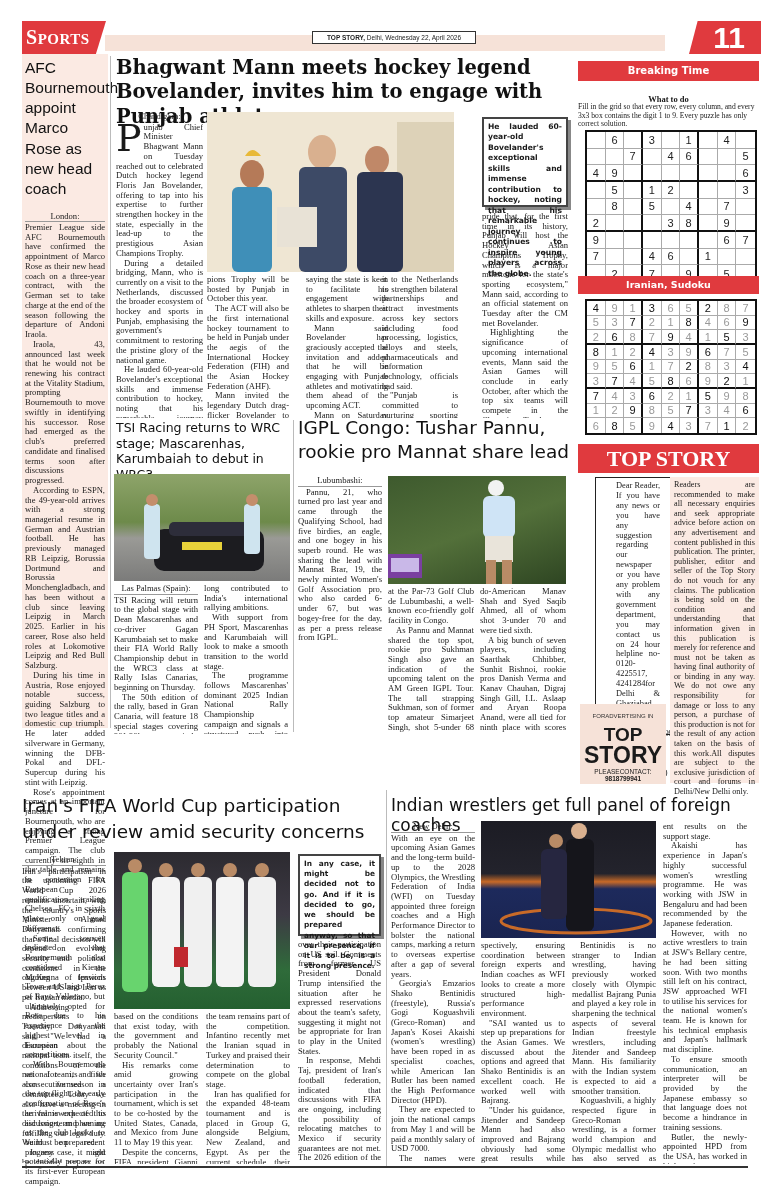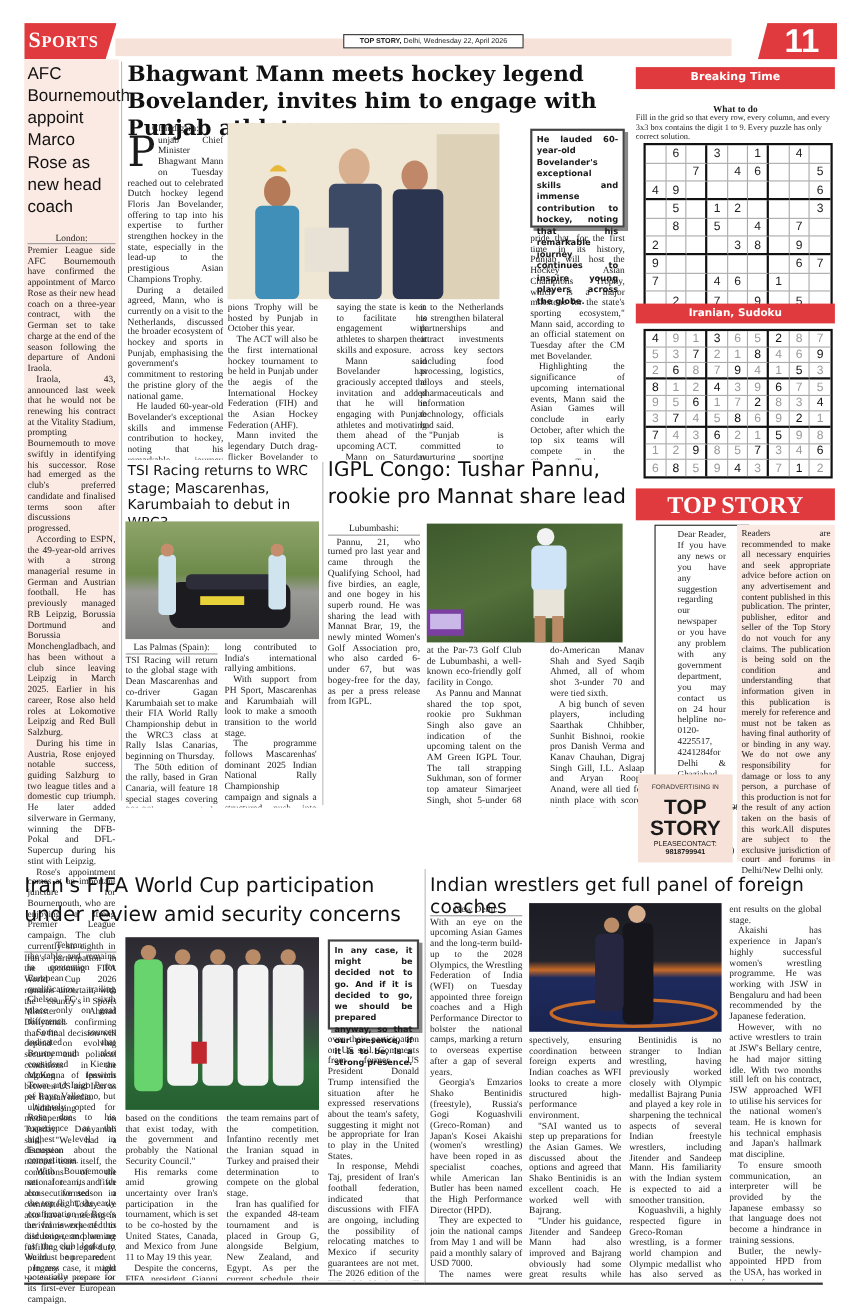--- a/index.html
+++ b/index.html
@@ -57,21 +57,21 @@
     <p>Some sources indicated that Bournemouth also considered Kieran McKenna of Ipswich Town and Inigo Perez of Rayo Vallecano, but ultimately opted for Rose due to his experience at the highest level in European competitions.</p>
     <p>With Bournemouth set for its fifth consecutive season in the top flight, the early confirmation of Rose's arrival is expected to aid long-term planning as the club looks to build on recent progress and potentially prepare for its first-ever European campaign.</p>
   </div>
 </div>
 <div class="abs vrule" style="left:110px;top:56px;height:672px"></div>
 
 <div class="abs hl hl-main">Bhagwant Mann meets hockey legend Bovelander, invites him to engage with Punjab athletes</div>
 <div class="abs col" style="left:116px;top:112px;width:87px;height:306px">
   <div class="place" style="border:none">Chandigarh:</div>
   <p class="ni"><span style="float:left;font-size:38px;line-height:30px;margin-right:2px;font-family:'DejaVu Serif',serif">P</span><span>unjab Chief Minister Bhagwant Mann on Tuesday reached out to celebrated Dutch hockey legend Floris Jan Bovelander, offering to tap into his expertise to further strengthen hockey in the state, especially in the lead-up to the prestigious Asian Champions Trophy.</span></p>
-  <p>During a detailed agreed, Mann, who is currently on a visit to the Netherlands, discussed the broader ecosystem of hockey and sports in Punjab, emphasising the government's commitment to restoring the pristine glory of the national game.</p>
+  <p>During a detailed bridging, Mann, who is currently on a visit to the Netherlands, discussed the broader ecosystem of hockey and sports in Punjab, emphasising the government's commitment to restoring the pristine glory of the national game.</p>
   <p>He lauded 60-year-old Bovelander's exceptional skills and immense contribution to hockey, noting that his remarkable journey continues to inspire young players across the globe.</p>
 
 </div>
 <div class="abs photo" style="left:207px;top:112px;width:247px;height:160px;background:linear-gradient(90deg,#e9dfc8 0%,#f3ecdc 30%,#cfc3a8 60%,#e8dfcb 100%)">
   <svg width="247" height="160">
     <rect x="0" y="0" width="247" height="160" fill="#efe6d3"></rect>
     <rect x="190" y="10" width="57" height="150" fill="#ddd2b8"></rect>
     <ellipse cx="115" cy="40" rx="14" ry="17" fill="#d9b08f"></ellipse>
     <rect x="92" y="55" width="48" height="105" fill="#3d4a66" rx="6"></rect>
     <ellipse cx="170" cy="48" rx="12" ry="14" fill="#c08868"></ellipse>
@@ -144,21 +144,21 @@
     <rect x="97" y="60" width="28" height="26" fill="#e9e4da"></rect>
     <rect x="98" y="84" width="10" height="24" fill="#b98b66"></rect>
     <rect x="114" y="84" width="10" height="24" fill="#b98b66"></rect>
   </svg>
 </div>
 <div class="abs col" style="left:388px;top:587px;width:86px;height:147px">
   <p class="ni">at the Par-73 Golf Club de Lubumbashi, a well-known eco-friendly golf facility in Congo.</p>
   <p>As Pannu and Mannat shared the top spot, rookie pro Sukhman Singh also gave an indication of the upcoming talent on the AM Green IGPL Tour. The tall strapping Sukhman, son of former top amateur Simarjeet Singh, shot 5-under 68 and was sole third.</p>
 
 </div>
-<div class="abs col" style="left:500px;top:587px;width:86px;height:147px">
+<div class="abs col" style="left:480px;top:587px;width:86px;height:147px">
   <p class="ni">do-American Manav Shah and Syed Saqib Ahmed, all of whom shot 3-under 70 and were tied sixth.</p>
   <p>A big bunch of seven players, including Saarthak Chhibber, Sunhit Bishnoi, rookie pros Danish Verma and Kanav Chauhan, Digraj Singh Gill, I.L. Aslaap and Aryan Roopa Anand, were all tied for ninth place with scores of 2-under 71 each.</p>
 
 </div>
 
 <div class="abs redbar" style="left:578px;top:61px;width:181px;height:20px;font-size:10px;line-height:20px">Breaking Time</div>
 <div class="abs" style="left:578px;top:94px;width:181px;text-align:center;font-size:8.5px;font-weight:bold">What to do</div>
 <div class="abs" style="left:578px;top:103px;width:181px;font-size:7.6px;line-height:1.15">Fill in the grid so that every row, every column, and every 3x3 box contains the digit 1 to 9. Every puzzle has only correct solution.</div>
 <div class="abs sud" id="sudoku" style="left:585px;top:130px;width:172px;height:154px">
     <div></div>
@@ -327,21 +327,21 @@
     <div class="g" style="border-bottom: none;">1</div>
     <div style="border-right: none; border-bottom: none;">2</div>
   </div>
 
 <div class="abs redbar topstory">TOP STORY</div>
 <div class="abs contact">Dear Reader, If you have any news or you have any suggestion regarding our newspaper or you have any problem with any government department, you may contact us on 24 hour helpline no- 0120-4225517, 4241284for Delhi &amp; Ghaziabad (9582310372), for Noida(9818999989), Advertisement (9818799941), Circulation (08586925450)</div>
 <div class="abs disclaim">Readers are recommended to make all necessary enquiries and seek appropriate advice before action on any advertisement and content published in this publication. The printer, publisher, editor and seller of the Top Story do not vouch for any claims. The publication is being sold on the condition and understanding that information given in this publication is merely for reference and must not be taken as having final authority of or binding in any way. We do not owe any responsibility for damage or loss to any person, a purchase of this production is not for the result of any action taken on the basis of this work.All disputes are subject to the exclusive jurisdiction of court and forums in Delhi/New Delhi only.</div>
 <div class="abs adbox">
   <div style="font-size:6px;margin-top:9px;color:#333">FORADVERTISING IN</div>
   <div style="font-size:19px;font-weight:bold;line-height:1;margin-top:6px">TOP</div>
-  <div style="font-size:19px;font-weight:bold;line-height:1">STORY</div>
+  <div style="font-size:23px;font-weight:bold;line-height:1">STORY</div>
   <div style="font-size:6.5px;margin-top:1px">PLEASECONTACT:</div>
   <div style="font-size:6.5px;font-weight:bold">9818799941</div>
 </div>
 
 <div class="abs hl2" style="left:22px;top:793px;width:365px;font-size:18.5px;line-height:1.4">Iran's FIFA World Cup participation under review amid security concerns</div>
 <div class="abs col" style="left:22px;top:855px;width:84px;height:308px">
   <div class="place">Tehran:</div>
   <p class="ni">Iran's participation in the upcoming FIFA World Cup 2026 remains uncertain, with the country's Sports Minister Ahmad Donyamali confirming that a final decision will depend on evolving security and political conditions in the ongoing tensions between US and Iran as per Iranian media.</p>
   <p>Addressing mediapersons on Tuesday, Donyamali said, "We had a discussion about the national team itself, the conditions of the national team, and we also formed a committee. Today we also have a meeting in the framework of this discussion, and we are fulfilling our legal duty. We must be prepared.</p>
   <p>In any case, it might be decided not to go. And if it is decided to go, we should be prepared anyway, so that our presence, if it is to be, is a strong presence. But again, I emphasise, in this area, the decision-making is anyway</p>
@@ -400,19 +400,19 @@
 <div class="abs col" style="left:481px;top:941px;width:84px;height:223px">
   <p class="ni">spectively, ensuring coordination between foreign experts and Indian coaches as WFI looks to create a more structured high-performance environment.</p>
   <p>"SAI wanted us to step up preparations for the Asian Games. We discussed about the options and agreed that Shako Bentinidis is an excellent coach. He worked well with Bajrang.</p>
   <p>"Under his guidance, Jitender and Sandeep Mann had also improved and Bajrang obviously had some great results while working with him. We did not have a better choice. We also pondered over a coach from Azerbaijan but realised that language could be a barrier," a WFI Present Sanjay Singh said.</p>
 </div>
 <div class="abs col" style="left:572px;top:941px;width:84px;height:223px">
   <p>Bentinidis is no stranger to Indian wrestling, having previously worked closely with Olympic medallist Bajrang Punia and played a key role in sharpening the technical aspects of several Indian freestyle wrestlers, including Jitender and Sandeep Mann. His familiarity with the Indian system is expected to aid a smoother transition.</p>
   <p>Koguashvili, a highly respected figure in Greco-Roman wrestling, is a former world champion and Olympic medallist who has also served as Russia's national coach. Known for his deep tactical understanding and discipline, he is expected to bring structure to a discipline where India has struggled for consist-</p>
 </div>
 <div class="abs col" style="left:663px;top:822px;width:84px;height:342px">
-  <p class="ni">ent results on the global stage.</p>
+  <p class="ni">ent results on the support stage.</p>
   <p>Akaishi has experience in Japan's highly successful women's wrestling programme. He was working with JSW in Bengaluru and had been recommended by the Japanese federation.</p>
-  <p>However, with no active wrestlers to train at JSW's Bellary centre, he had major sitting idle. With two months still left on his contract, JSW approached WFI to utilise his services for the national women's team. He is known for his technical emphasis and Japan's hallmark mat discipline.</p>
+  <p>However, with no active wrestlers to train at JSW's Bellary centre, he had been sitting soon. With two months still left on his contract, JSW approached WFI to utilise his services for the national women's team. He is known for his technical emphasis and Japan's hallmark mat discipline.</p>
   <p>To ensure smooth communication, an interpreter will be provided by the Japanese embassy so that language does not become a hindrance in training sessions.</p>
   <p>Butler, the newly-appointed HPD from the USA, has worked in high-performance systems and is expected to focus on planning, athlete monitoring and bridging the gap between coaching inputs and competition outcomes. His role will be crucial in aligning India's wrestling programme with global best practices.</p>
 </div>
 <div class="abs bottomrule" style="left:386px;top:1166px;width:362px"></div>
 
 </body></html>

